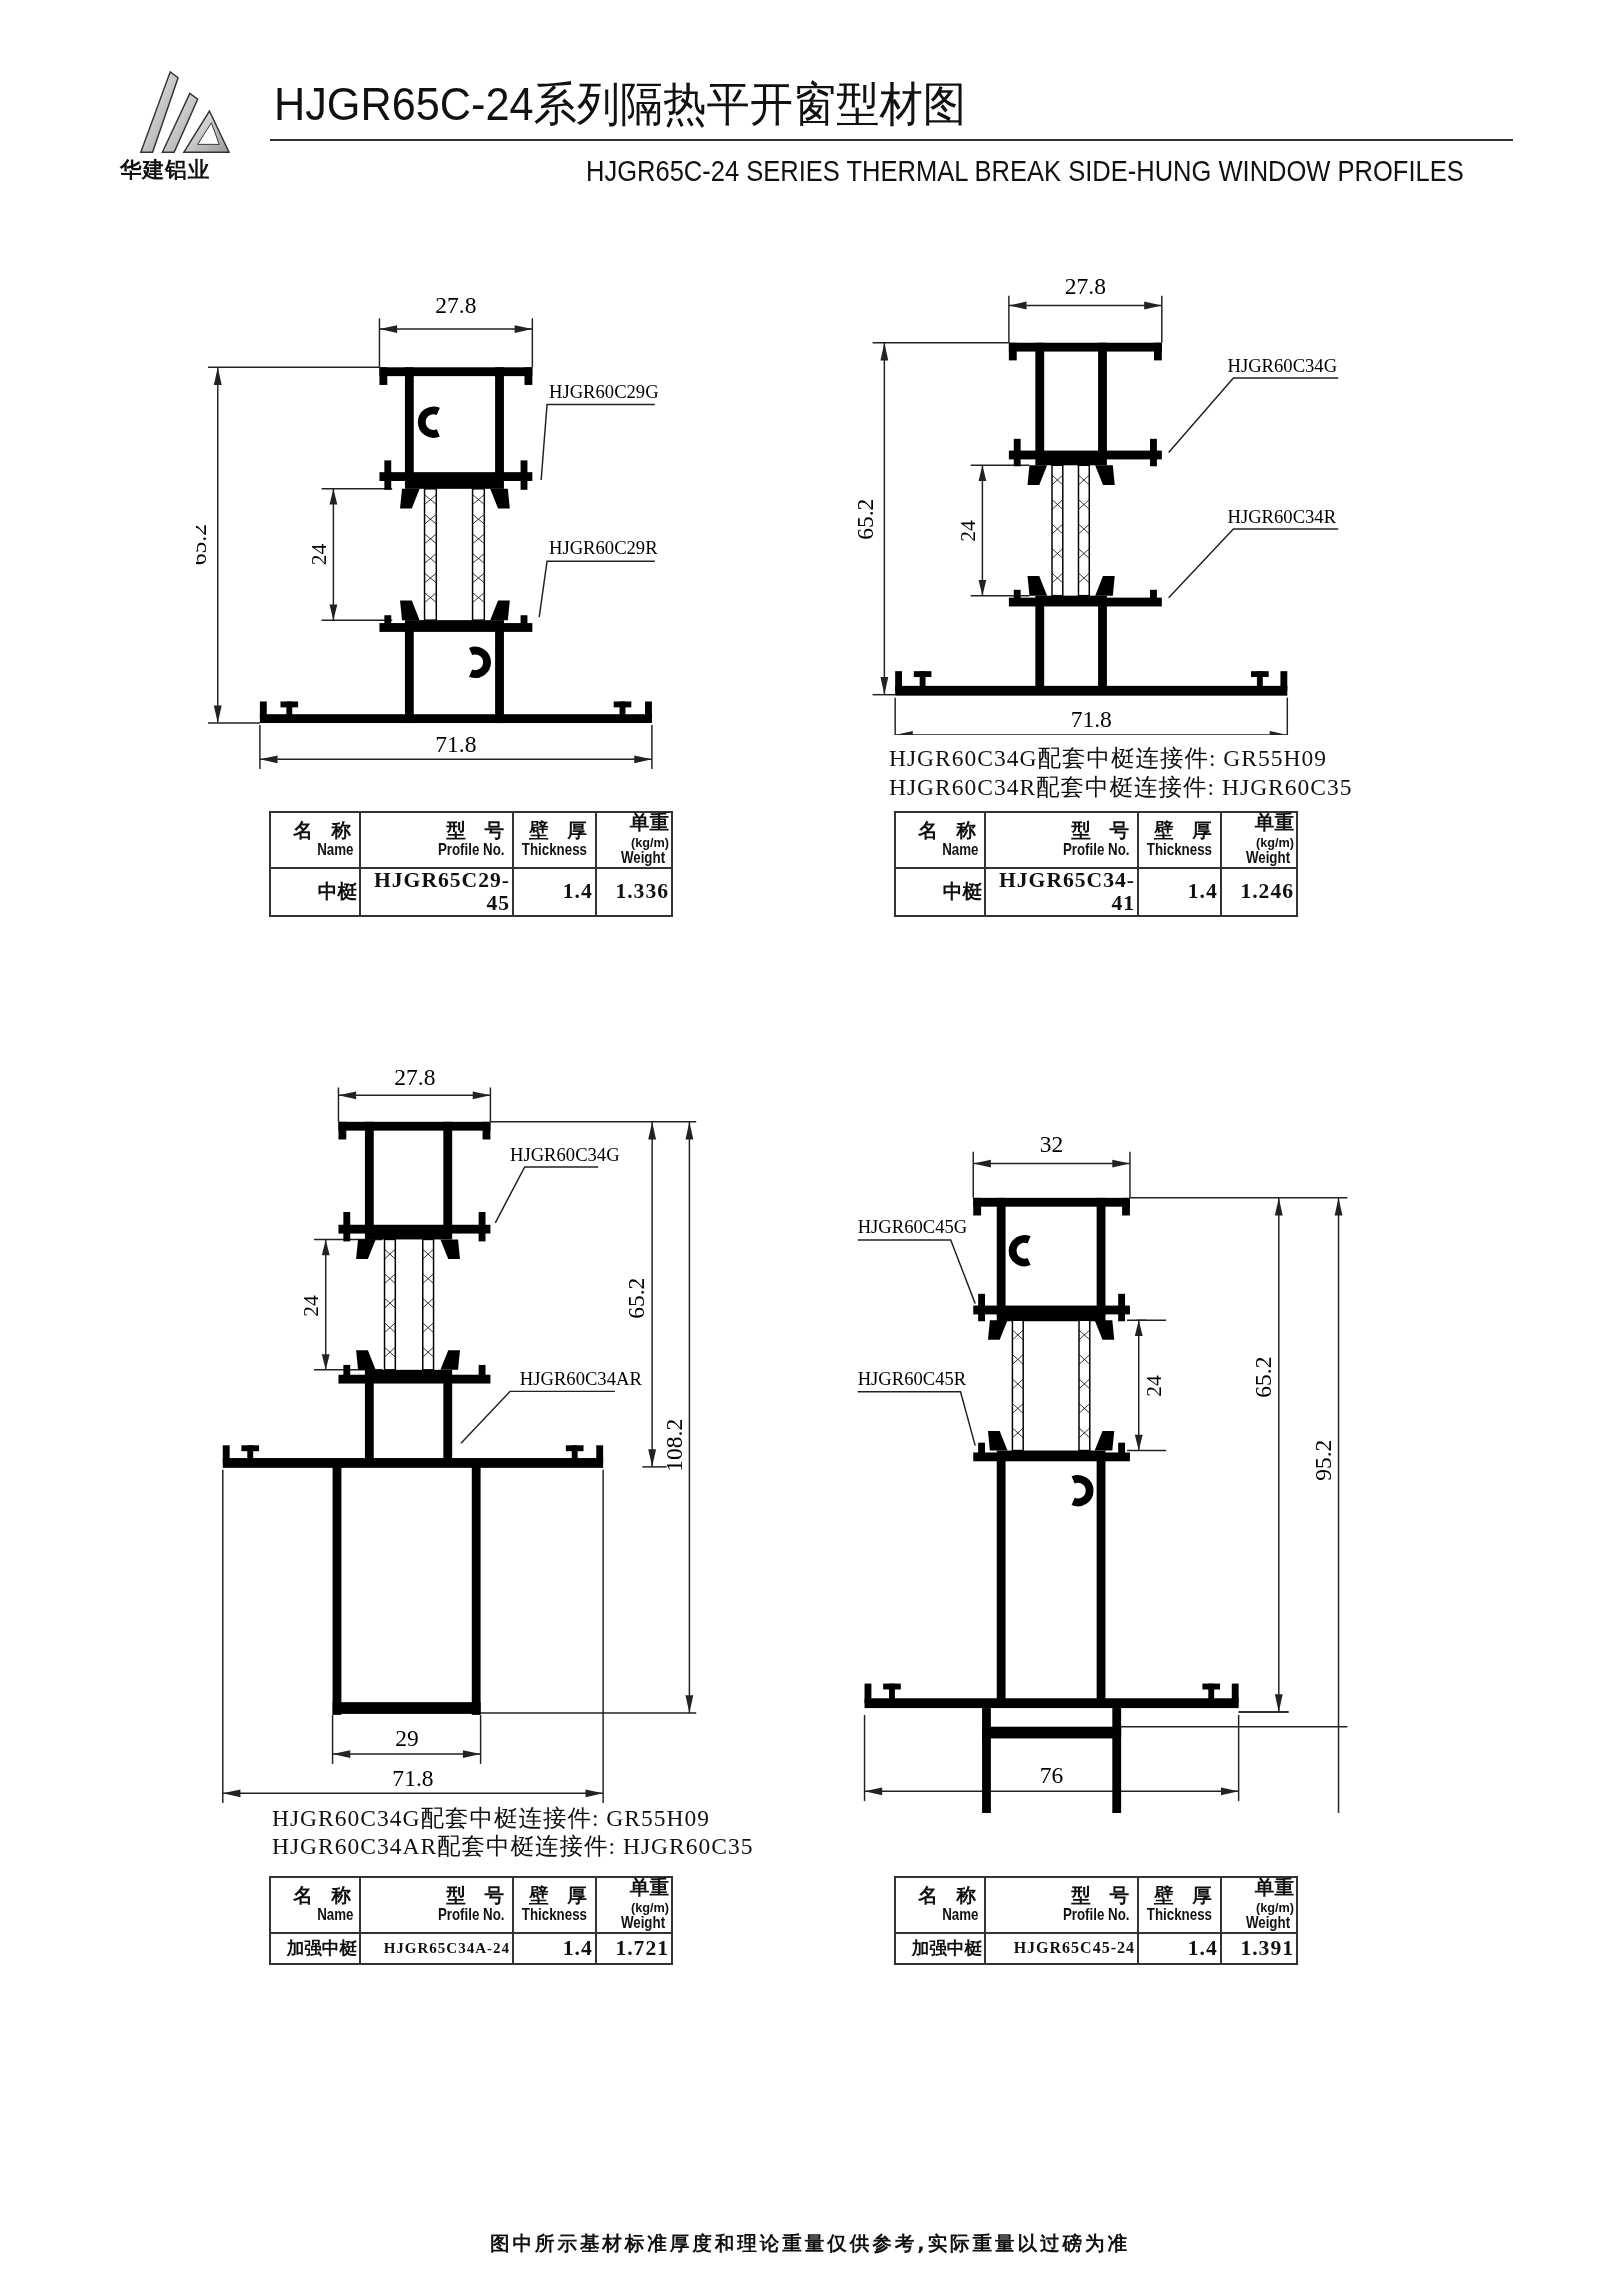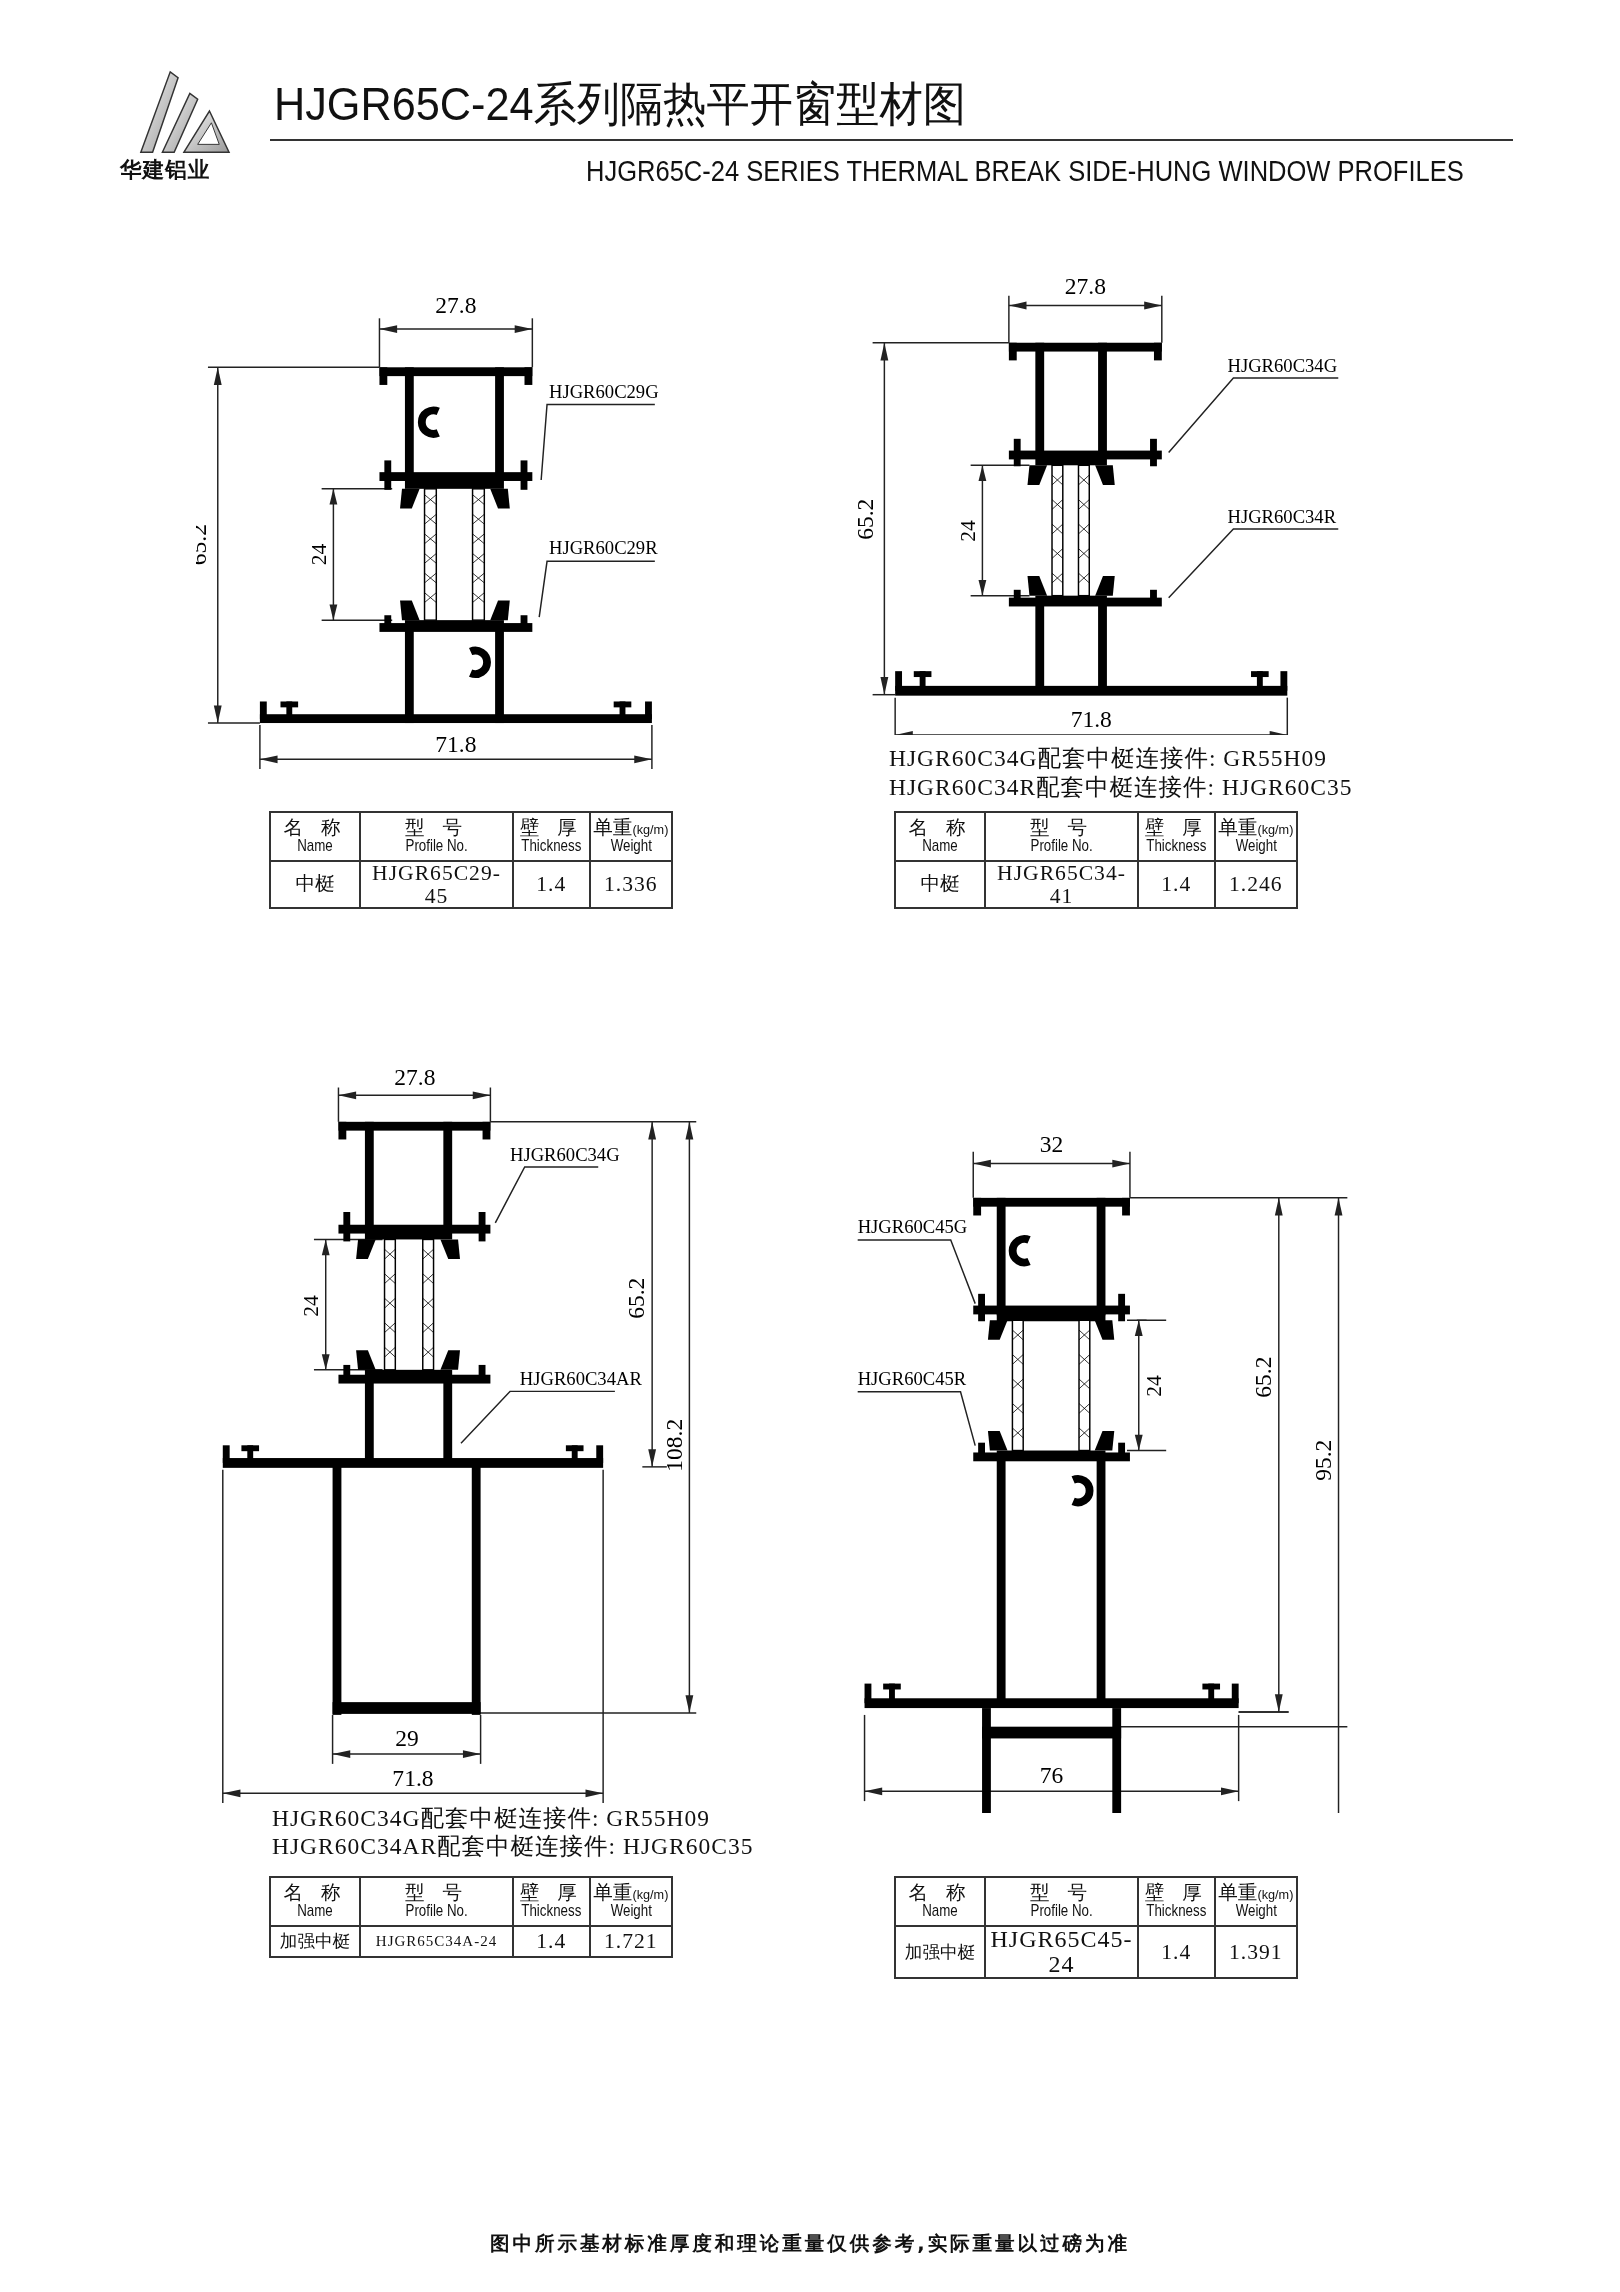--- a/index.html
+++ b/index.html
@@ -6,21 +6,21 @@
   body{width:1620px;height:2293px;position:relative;overflow:hidden;font-family:"Liberation Sans",sans-serif;color:#111;}
   .abs{position:absolute;}
   .logo{left:123px;top:64px;width:118px;height:118px;}
   .logo-text{left:120px;top:155px;width:127px;font-size:21.6px;font-weight:bold;letter-spacing:1px;font-family:Liberation Sans, sans-serif;}
   .title-main{left:274px;top:76px;font-size:47px;line-height:55px;white-space:nowrap;font-family:"Liberation Sans",sans-serif;transform:scaleX(0.92);transform-origin:left;}
   .title-rule{left:270px;top:139px;width:1243px;height:2px;background:#333;}
   .title-sub{left:586px;top:155px;font-size:29px;white-space:nowrap;transform:scaleX(0.88);transform-origin:left;}
   svg text{font-family:"Liberation Serif",serif;}
   .note{font-family:"Liberation Serif",serif;font-size:23.5px;line-height:27.4px;white-space:nowrap;letter-spacing:1px;}
   table.spec{position:absolute;border-collapse:collapse;background:#fff;}
-  table.spec td{border:2px solid #333;text-align:center;padding:0 2px;line-height:1.05;}
+  table.spec td{border:2px solid #333;text-align:right;padding:0 2px;line-height:1.05;font-weight:bold;}
   .hz{font-size:19.6px;letter-spacing:5.9px;font-family:"DejaVu Sans",sans-serif;}
   .en{font-size:15.7px;font-family:"Liberation Sans",sans-serif;transform:scaleX(0.85);display:inline-block;}
   .unit{font-size:12.7px;}
   .val{font-size:21.6px;font-family:"Liberation Serif",serif;letter-spacing:1px;}
   .footer{left:0;width:1620px;top:2230px;text-align:center;font-size:19.6px;font-weight:bold;letter-spacing:2.9px;font-family:"DejaVu Sans",sans-serif;}
 </style>
 </head>
 <body>
 
 <div class="abs logo">
@@ -423,21 +423,21 @@
 <table class="spec" style="left:894px;top:1876px;width:404px;">
   <tbody>
       <tr style="height:49px">
     <td style="width:84px"><span class="hz">名 称</span><br><span class="en">Name</span></td>
     <td style="width:147px"><span class="hz">型 号</span><br><span class="en">Profile No.</span></td>
     <td style="width:69px"><span class="hz">壁 厚</span><br><span class="en">Thickness</span></td>
     <td><span class="hz" style="letter-spacing:0">单重</span><span class="unit">(kg/m)</span><br><span class="en">Weight</span></td>
   </tr>
   <tr style="height:31px">
     <td class="hz" style="letter-spacing:0;font-size:17.6px">加强中梃</td>
-    <td class="val" style="font-size:24px">HJGR65C45-24</td>
+    <td class="val" style="font-size:16px">HJGR65C45-24</td>
     <td class="val">1.4</td>
     <td class="val">1.391</td>
   </tr>
 </tbody>
   </table>
 
 <div class="abs footer">图中所示基材标准厚度和理论重量仅供参考,实际重量以过磅为准</div>
 
 
 </body></html>

